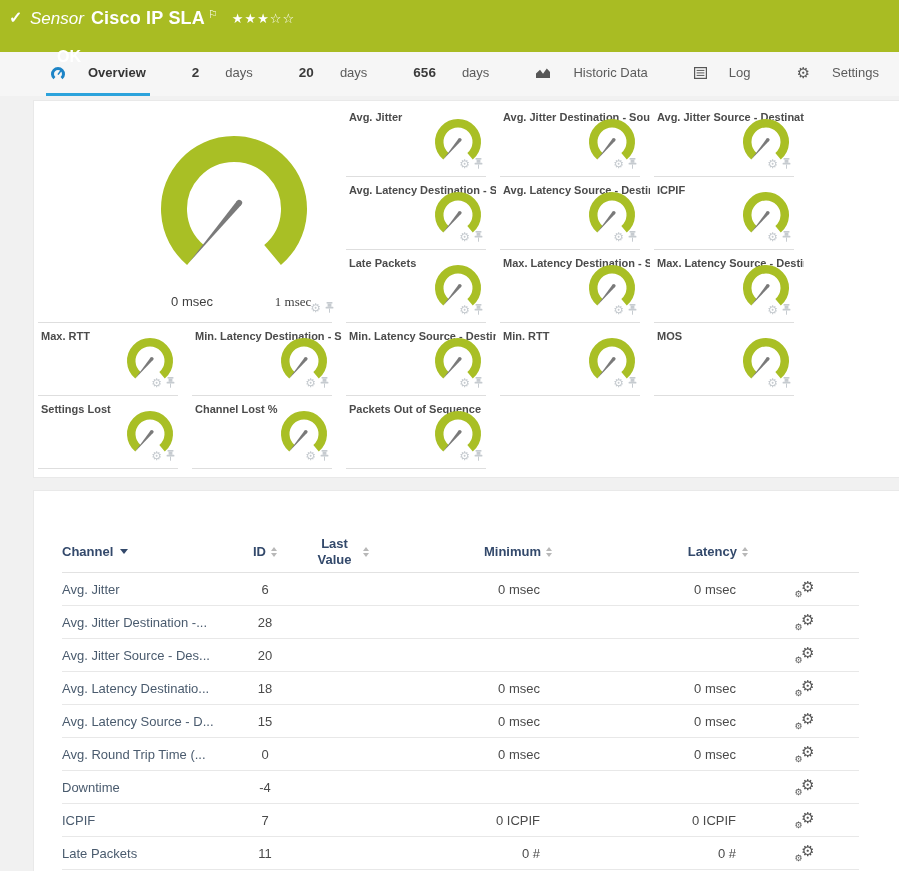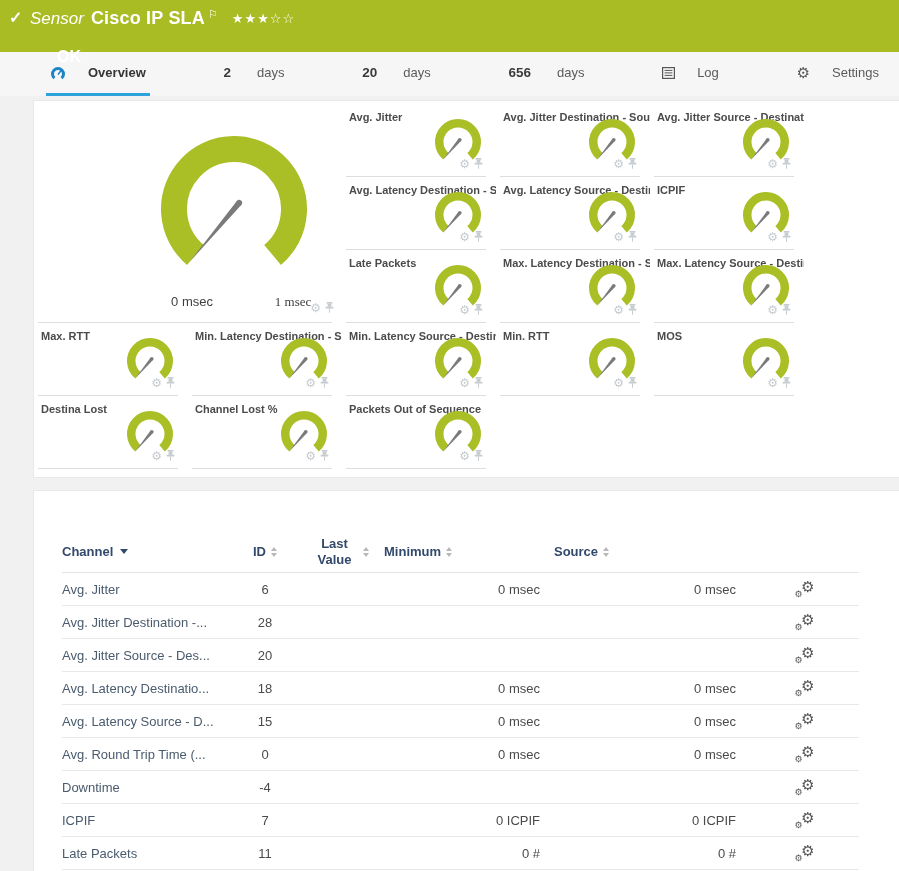--- a/index.html
+++ b/index.html
@@ -55,21 +55,21 @@
   .scell .cellicons { right:13px; bottom:4px; }
   .cellicons .gearchar { font-size:12px; line-height:1; cursor:pointer; }
   .cellicons svg { cursor:pointer; }
   .cline { position:absolute; left:4px; right:10px; bottom:0; height:1px; background:#dedede; }
   
   .tablewrap { margin-top:12px; height:382px; padding:44px 40px 0 28px; }
   .thead, .trow { display:grid; grid-template-columns:172px 62px 88px 170px 196px 1fr; align-items:center; }
   .thead { min-height:38px; border-bottom:1px solid #e2e2e2; padding-bottom:4px; }
   .hcell { font-size:13px; font-weight:bold; color:#33496b; display:flex; align-items:center; cursor:pointer; }
   .hcell.center { justify-content:center; text-align:center; }
-  .hcell.right { padding-right:2px; }
+  .hcell.right { justify-content:flex-end; padding-right:2px; }
   .hcell .hlabel.wrap { max-width:46px; line-height:1.2; }
   .caret { width:0; height:0; border-left:4px solid transparent; border-right:4px solid transparent;
            border-top:5px solid #33496b; margin-left:7px; display:inline-block; }
   .sort { display:inline-flex; flex-direction:column; gap:2px; margin-left:5px; }
   .sort i { display:block; width:0; height:0; border-left:3.5px solid transparent; border-right:3.5px solid transparent; }
   .sort .up { border-bottom:4px solid #b8b8b8; }
   .sort .dn { border-top:4px solid #b8b8b8; }
   .trow { height:33px; border-bottom:1px solid #e8e8e8; font-size:13px; color:#4a4a4a; }
   .c-name { color:#4a5b6e; white-space:nowrap; overflow:hidden; }
   .c-id { text-align:center; }
@@ -112,20 +112,26 @@
       </div>
       <div class="tab">
         <span class="num">20</span>
         <span>days</span>
       </div>
       <div class="tab">
         <span class="num">656</span>
         <span>days</span>
       </div>
       <div class="tab">
+        <svg width="16" height="12" viewBox="0 0 16 12">
+          <path d="M1 11 L1 6.5 L5 2.8 L8 6.8 L11.8 1.6 L15 5 L15 11 Z" fill="#575757"></path>
+        </svg>
+        <span>Historic Data</span>
+      </div>
+      <div class="tab">
         <svg width="13" height="12" viewBox="0 0 13 12">
           <rect x="0.6" y="0.6" width="11.8" height="10.8" fill="none" stroke="#575757" stroke-width="1.2"></rect>
           <line x1="2.6" y1="3.4" x2="10.4" y2="3.4" stroke="#575757" stroke-width="1"></line>
           <line x1="2.6" y1="5.9" x2="10.4" y2="5.9" stroke="#575757" stroke-width="1"></line>
           <line x1="2.6" y1="8.4" x2="10.4" y2="8.4" stroke="#575757" stroke-width="1"></line>
         </svg>
         <span>Log</span>
       </div>
       <div class="tab">
         <span class="gearchar">⚙</span>
@@ -429,21 +435,21 @@
           <span style="color:#c6cbd0"><svg width="9" height="11" viewBox="0 0 9 11" fill="currentColor">
               <rect x="1.6" y="0" width="5.8" height="1.6"></rect>
               <rect x="2.6" y="1.6" width="3.8" height="3.2"></rect>
               <rect x="0.6" y="4.8" width="7.8" height="1.7" rx="0.5"></rect>
               <rect x="4" y="6.5" width="1" height="4.2"></rect>
             </svg></span>
         </span>
         <i class="cline"></i>
       </div>
       <div class="gcell scell">
-        <div class="gtitle">Destina Lost</div>
+        <div class="gtitle">Settings Lost</div>
         <svg class="gauge" width="50" height="46" viewBox="0 0 50 46">
           <path d="M 12.95 39.36 A 18.75 18.75 0 1 1 37.05 39.36" fill="none" stroke="#a9bf25" stroke-width="8.5"></path>
           <g transform="rotate(220 25 25)">
             <polygon points="23.3,28 26.7,28 25,2" fill="#7a7a7a"></polygon>
             <circle cx="25" cy="28" r="1.7" fill="#7a7a7a"></circle>
           </g>
         </svg>
         <span class="cellicons">
           <span class="gearchar">⚙</span>
           <span style="color:#c6cbd0"><svg width="9" height="11" viewBox="0 0 9 11" fill="currentColor">
@@ -518,21 +524,21 @@
           </span>
       </div>
       <div class="hcell right">
         <span class="hlabel">Minimum</span>
         <span class="sort">
             <i class="up"></i>
             <i class="dn"></i>
           </span>
       </div>
       <div class="hcell right">
-        <span class="hlabel">Source</span>
+        <span class="hlabel">Latency</span>
         <span class="sort">
             <i class="up"></i>
             <i class="dn"></i>
           </span>
       </div>
       <div class="hcell"></div>
     </div>
     <div id="tbody">
         <div class="trow">
           <div class="c-name">Avg. Jitter</div>

